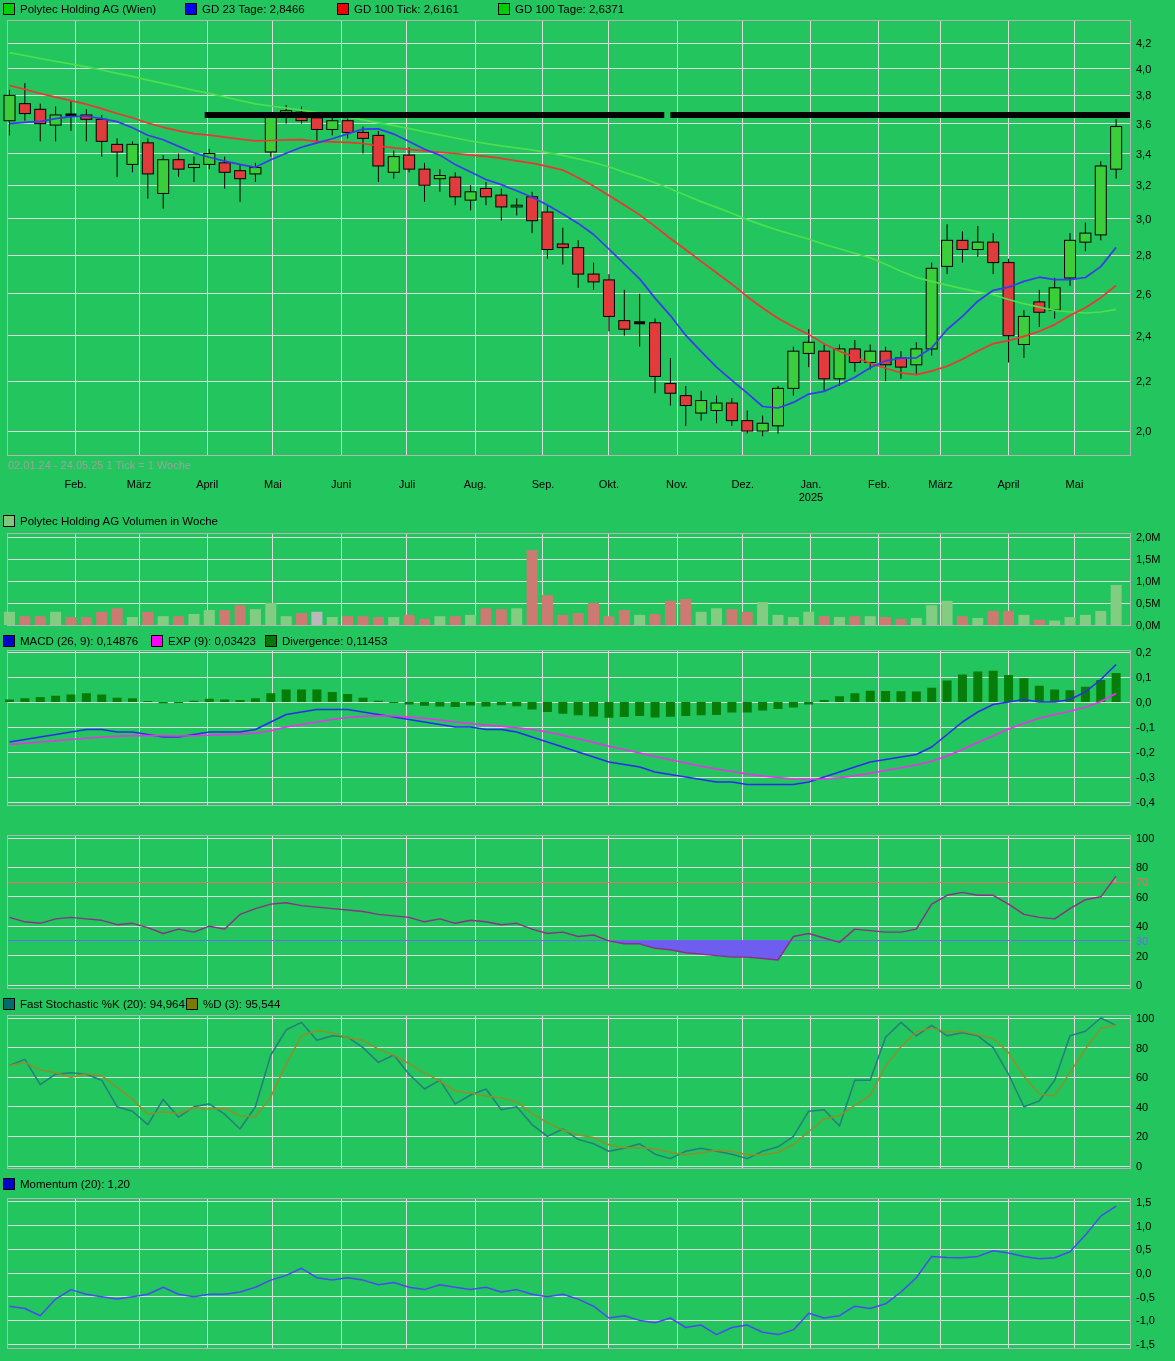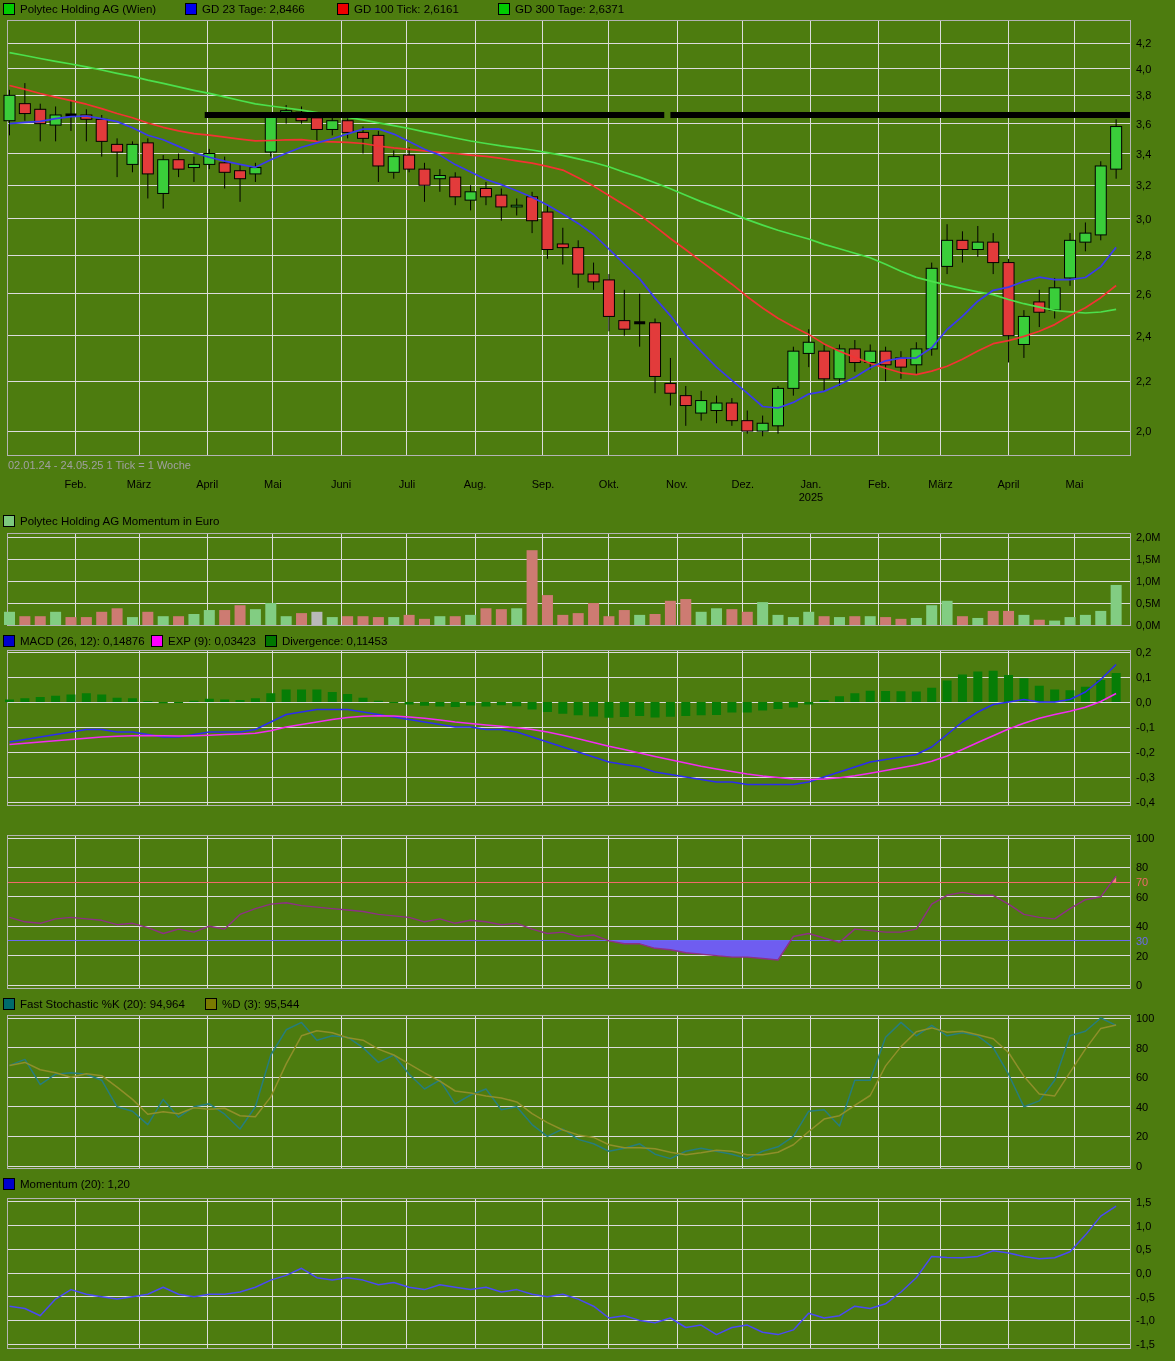--- a/index.html
+++ b/index.html
@@ -1,16 +1,16 @@
 <!DOCTYPE html>
 <html><head>
 <meta charset="utf-8">
 <style>
   html,body{margin:0;padding:0;background:#ffffff;}
-  .stage{position:relative;width:1175px;height:1361px;background:#4d7c0f;
+  .stage{position:relative;width:1175px;height:1361px;background:#22c55e;
          font-family:"Liberation Sans",sans-serif;overflow:hidden;}
   .legend-row{position:absolute;left:0;width:1175px;height:15px;}
   .li{position:absolute;top:0;display:flex;align-items:center;gap:5px;height:15px;}
   .sw{width:10px;height:10px;border:1px solid #000;display:inline-block;flex:0 0 auto;}
   .lt{font-size:11.5px;color:#000;white-space:nowrap;}
   svg{position:absolute;left:0;top:0;}
 </style>
 </head>
 <body>
 
@@ -24,53 +24,53 @@
     <span class="li" style="left:185px">
       <span class="sw" style="background: rgb(0, 0, 238);"></span>
       <span class="lt">GD 23 Tage: 2,8466</span>
       </span>
     <span class="li" style="left:337px">
       <span class="sw" style="background: rgb(238, 0, 0);"></span>
       <span class="lt">GD 100 Tick: 2,6161</span>
       </span>
     <span class="li" style="left:498px">
       <span class="sw" style="background: rgb(0, 204, 0);"></span>
-      <span class="lt">GD 300 Tage: 2,6371</span>
+      <span class="lt">GD 100 Tage: 2,6371</span>
       </span>
   </div>
 
   <div class="legend-row" style="top:513px">
     <span class="li" style="left:3px">
       <span class="sw" style="background: rgb(125, 200, 125);"></span>
-      <span class="lt">Polytec Holding AG Momentum in Euro</span>
+      <span class="lt">Polytec Holding AG Volumen in Woche</span>
       </span>
   </div>
 
   <div class="legend-row" style="top:633px">
     <span class="li" style="left:3px">
       <span class="sw" style="background: rgb(0, 0, 204);"></span>
-      <span class="lt">MACD (26, 12): 0,14876</span>
+      <span class="lt">MACD (26, 9): 0,14876</span>
       </span>
     <span class="li" style="left:151px">
       <span class="sw" style="background: rgb(255, 0, 255);"></span>
       <span class="lt">EXP (9): 0,03423</span>
       </span>
     <span class="li" style="left:265px">
       <span class="sw" style="background: rgb(0, 119, 0);"></span>
       <span class="lt">Divergence: 0,11453</span>
       </span>
   </div>
 
 
   <div class="legend-row" style="top:996px">
     <span class="li" style="left:3px">
       <span class="sw" style="background: rgb(0, 107, 107);"></span>
       <span class="lt">Fast Stochastic %K (20): 94,964</span>
       </span>
-    <span class="li" style="left:205px">
+    <span class="li" style="left:186px">
       <span class="sw" style="background: rgb(122, 122, 0);"></span>
       <span class="lt">%D (3): 95,544</span>
       </span>
   </div>
 
   <div class="legend-row" style="top:1176px">
     <span class="li" style="left:3px">
       <span class="sw" style="background: rgb(0, 0, 204);"></span>
       <span class="lt">Momentum (20): 1,20</span>
       </span>

